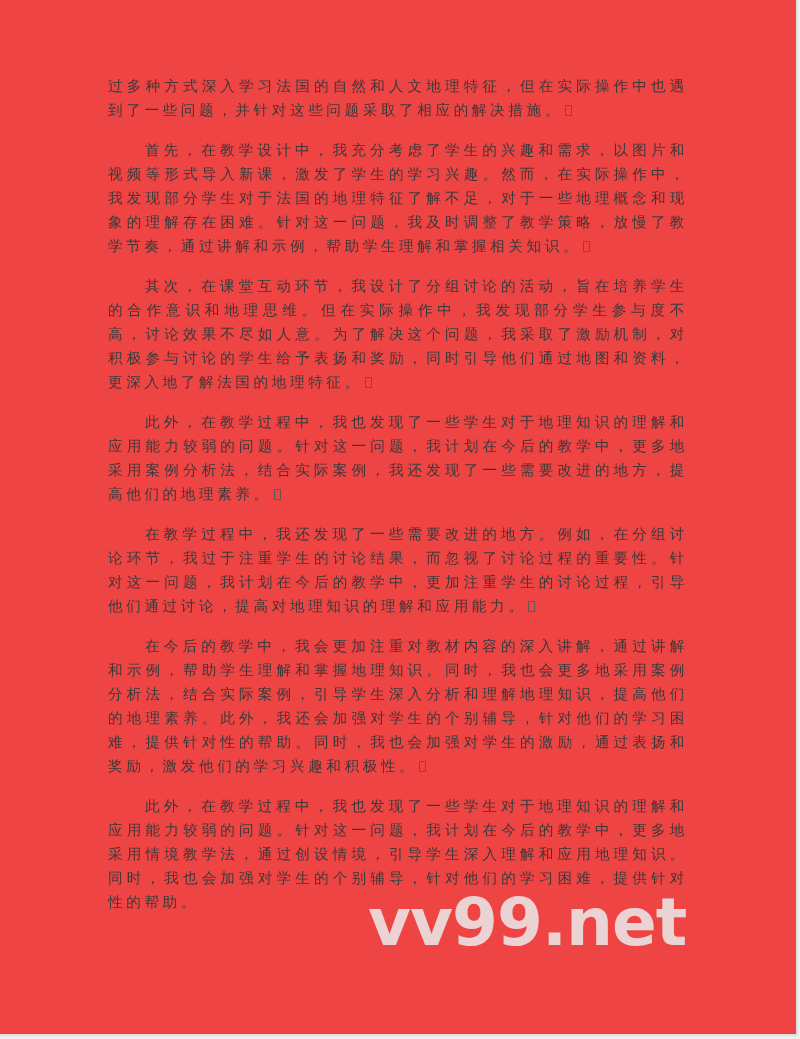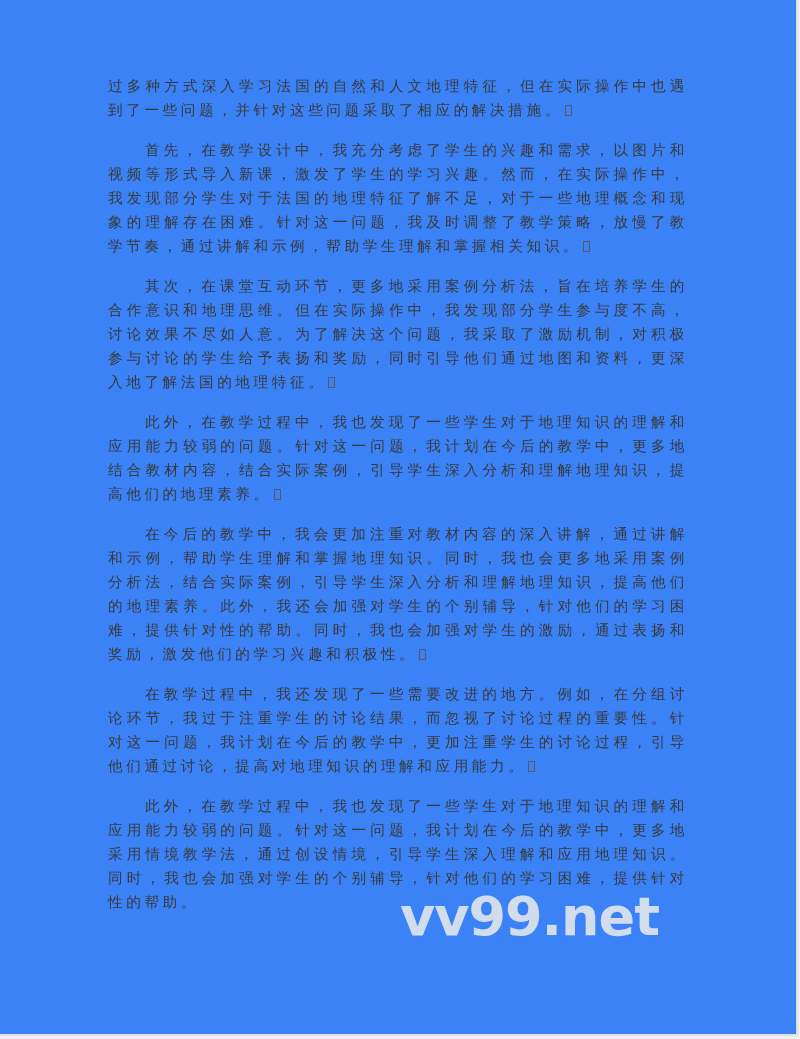--- a/index.html
+++ b/index.html
@@ -18,21 +18,21 @@
       left: 0; top: 0;
       width: 800px; height: 1039px;
       background: #f1f1f1;
     }
     .page {
       position: absolute;
       left: 0;
       top: 0;
       width: 796px;
       height: 1034px;
-      background: #3b82f6;
+      background: #ef4444;
       border-right: 1px solid #dcdcdc;
       border-bottom: 1px solid #dcdcdc;
       box-shadow: 1px 1px 2px rgba(0,0,0,0.08);
     }
     .content {
       position: absolute;
       left: 108px;
       top: 74px;
       width: 580px;
       font-family: "DejaVu Sans", "Liberation Sans", sans-serif;
@@ -58,62 +58,61 @@
       vertical-align: -1px;
       box-sizing: border-box;
       letter-spacing: 0;
     }
     .watermark {
       position: absolute;
       left: 368px;
       top: 890px;
       font-family: "DejaVu Sans", "Liberation Sans", sans-serif;
       font-weight: bold;
-      font-size: 54px;
+      font-size: 66px;
       letter-spacing: -1px;
       color: #ececec;
       opacity: 0.85;
       line-height: 1;
       pointer-events: none;
       user-select: none;
-      margin-left: 32px;
     }
   </style>
 </head>
 <body>
 
 <div class="page-bg"></div>
 
 <div class="page">
   <div class="content">
 
     <p class="para">
       <span>过多种方式深入学习法国的自然和人文地理特征，但在实际操作中也遇到了一些问题，并针对这些问题采取了相应的解决措施。</span><span class="para-mark"></span>
     </p>
 
     <p class="para indent">
       <span>首先，在教学设计中，我充分考虑了学生的兴趣和需求，以图片和视频等形式导入新课，激发了学生的学习兴趣。然而，在实际操作中，我发现部分学生对于法国的地理特征了解不足，对于一些地理概念和现象的理解存在困难。针对这一问题，我及时调整了教学策略，放慢了教学节奏，通过讲解和示例，帮助学生理解和掌握相关知识。</span><span class="para-mark"></span>
     </p>
 
     <p class="para indent">
-      <span>其次，在课堂互动环节，更多地采用案例分析法，旨在培养学生的合作意识和地理思维。但在实际操作中，我发现部分学生参与度不高，讨论效果不尽如人意。为了解决这个问题，我采取了激励机制，对积极参与讨论的学生给予表扬和奖励，同时引导他们通过地图和资料，更深入地了解法国的地理特征。</span><span class="para-mark"></span>
+      <span>其次，在课堂互动环节，我设计了分组讨论的活动，旨在培养学生的合作意识和地理思维。但在实际操作中，我发现部分学生参与度不高，讨论效果不尽如人意。为了解决这个问题，我采取了激励机制，对积极参与讨论的学生给予表扬和奖励，同时引导他们通过地图和资料，更深入地了解法国的地理特征。</span><span class="para-mark"></span>
     </p>
 
 
     <p class="para indent">
-      <span>此外，在教学过程中，我也发现了一些学生对于地理知识的理解和应用能力较弱的问题。针对这一问题，我计划在今后的教学中，更多地结合教材内容，结合实际案例，引导学生深入分析和理解地理知识，提高他们的地理素养。</span><span class="para-mark"></span>
+      <span>此外，在教学过程中，我也发现了一些学生对于地理知识的理解和应用能力较弱的问题。针对这一问题，我计划在今后的教学中，更多地采用案例分析法，结合实际案例，我还发现了一些需要改进的地方，提高他们的地理素养。</span><span class="para-mark"></span>
     </p>
 
 
     <p class="para indent">
-      <span>在今后的教学中，我会更加注重对教材内容的深入讲解，通过讲解和示例，帮助学生理解和掌握地理知识。同时，我也会更多地采用案例分析法，结合实际案例，引导学生深入分析和理解地理知识，提高他们的地理素养。此外，我还会加强对学生的个别辅导，针对他们的学习困难，提供针对性的帮助。同时，我也会加强对学生的激励，通过表扬和奖励，激发他们的学习兴趣和积极性。</span><span class="para-mark"></span>
+      <span>在教学过程中，我还发现了一些需要改进的地方。例如，在分组讨论环节，我过于注重学生的讨论结果，而忽视了讨论过程的重要性。针对这一问题，我计划在今后的教学中，更加注重学生的讨论过程，引导他们通过讨论，提高对地理知识的理解和应用能力。</span><span class="para-mark"></span>
     </p>
 
     <p class="para indent">
-      <span>在教学过程中，我还发现了一些需要改进的地方。例如，在分组讨论环节，我过于注重学生的讨论结果，而忽视了讨论过程的重要性。针对这一问题，我计划在今后的教学中，更加注重学生的讨论过程，引导他们通过讨论，提高对地理知识的理解和应用能力。</span><span class="para-mark"></span>
+      <span>在今后的教学中，我会更加注重对教材内容的深入讲解，通过讲解和示例，帮助学生理解和掌握地理知识。同时，我也会更多地采用案例分析法，结合实际案例，引导学生深入分析和理解地理知识，提高他们的地理素养。此外，我还会加强对学生的个别辅导，针对他们的学习困难，提供针对性的帮助。同时，我也会加强对学生的激励，通过表扬和奖励，激发他们的学习兴趣和积极性。</span><span class="para-mark"></span>
     </p>
 
     <p class="para indent">
       <span>此外，在教学过程中，我也发现了一些学生对于地理知识的理解和应用能力较弱的问题。针对这一问题，我计划在今后的教学中，更多地采用情境教学法，通过创设情境，引导学生深入理解和应用地理知识。同时，我也会加强对学生的个别辅导，针对他们的学习困难，提供针对性的帮助。</span>
     </p>
 
   </div>
 
   <div class="watermark">vv99.net</div>
 </div>

